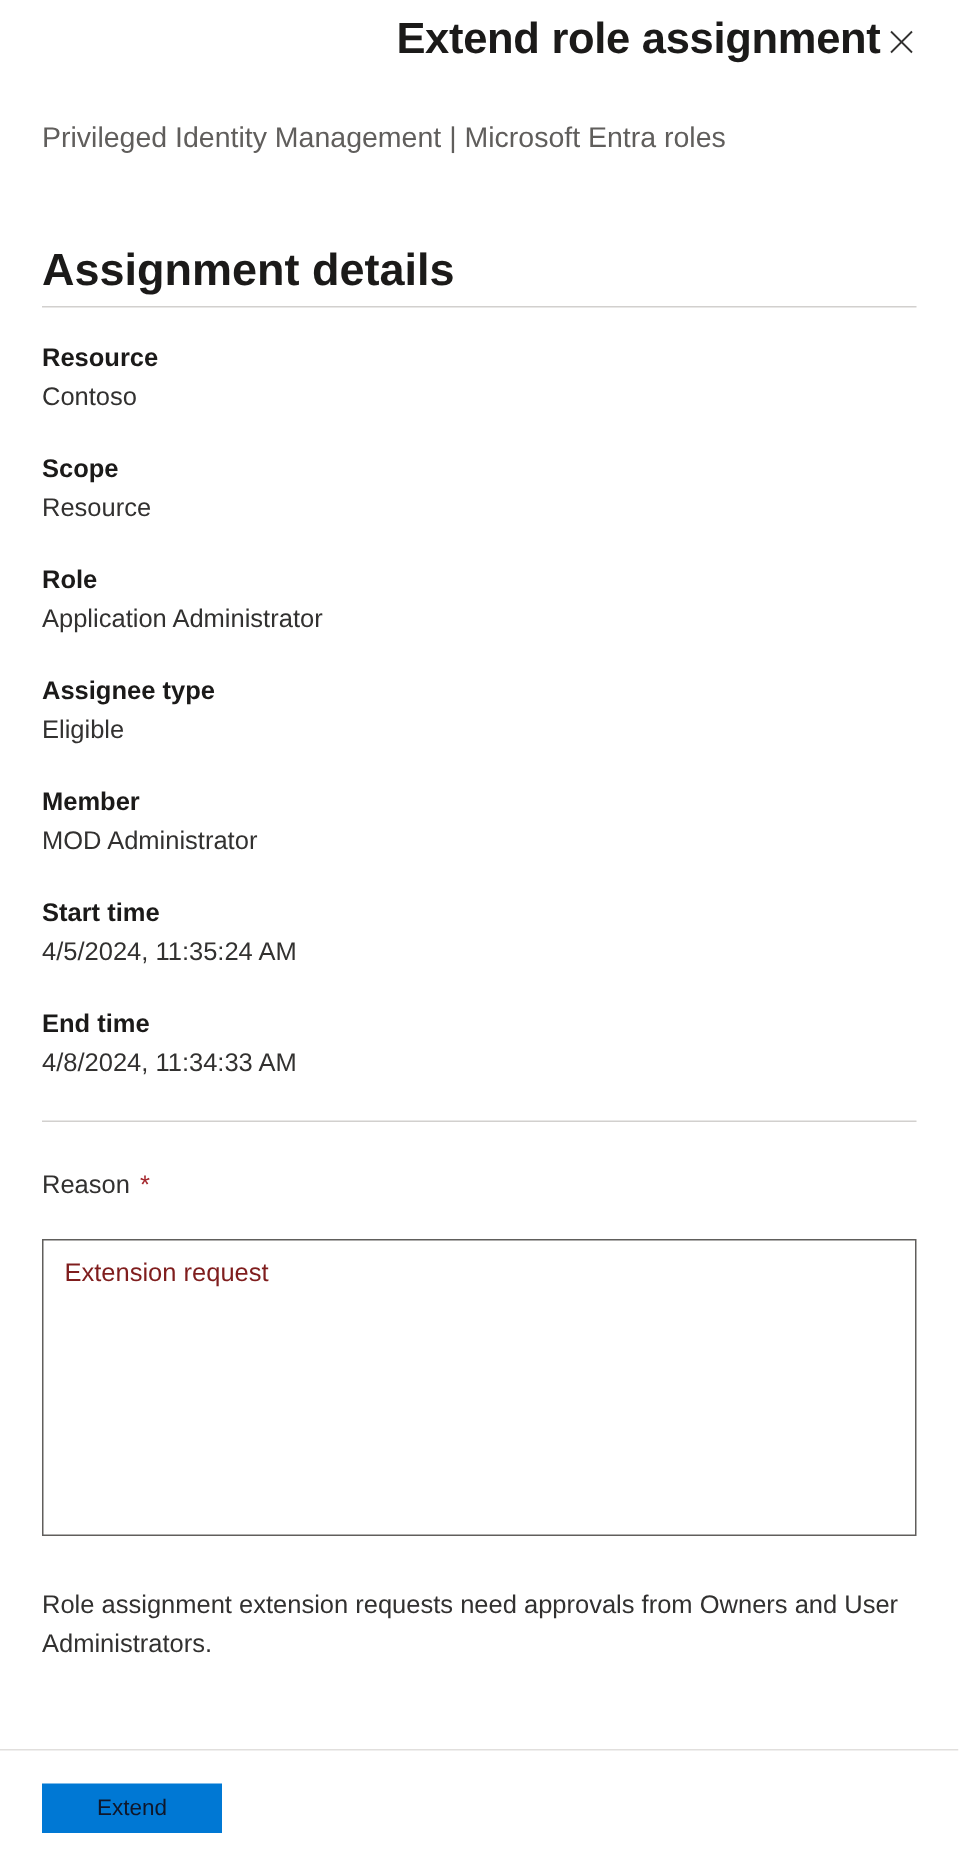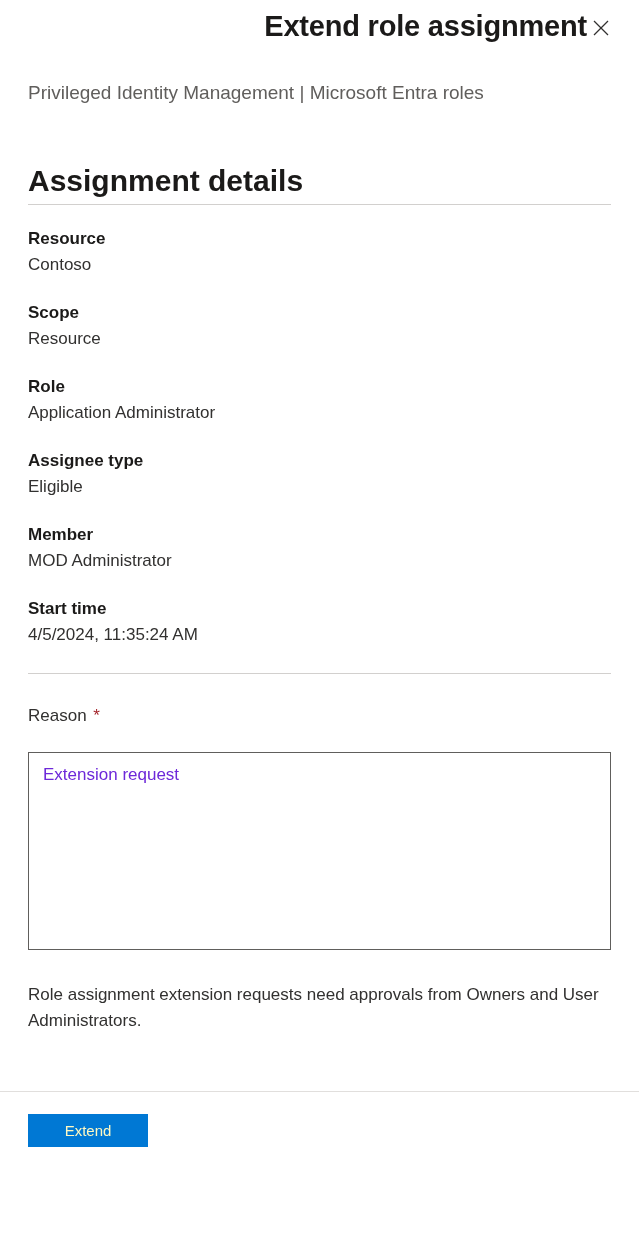--- a/index.html
+++ b/index.html
@@ -87,41 +87,41 @@
       margin-left: 2px;
     }
     .reason-textarea {
       width: 100%;
       height: 198px;
       border: 1px solid #605e5c;
       font-family: inherit;
       font-size: 17px;
       padding: 12px 14px;
       resize: none;
-      color: #6d28d9;
+      color: #7f1d1d;
     }
     .info-text {
       font-size: 17px;
       color: #323130;
       margin-top: 28px;
       line-height: 1.5;
     }
     .footer-divider {
       border: none;
       border-top: 1px solid #e1dfdd;
       margin-top: 58px;
       margin-left: -28px;
       margin-right: -28px;
     }
     .footer {
       padding: 22px 0 24px 0;
     }
     .extend-btn {
       background: #0078d4;
-      color: #fef9c3;
+      color: #0f172a;
       border: none;
       font-size: 15px;
       font-weight: 400;
       padding: 8px 22px;
       cursor: pointer;
       font-family: inherit;
       min-width: 120px;
     }
   </style>
 </head>
@@ -166,20 +166,24 @@
   <div class="field">
     <div class="field-label">Member</div>
     <div class="field-value">MOD Administrator</div>
   </div>
 
   <div class="field">
     <div class="field-label">Start time</div>
     <div class="field-value">4/5/2024, 11:35:24 AM</div>
   </div>
 
+  <div class="field">
+    <div class="field-label">End time</div>
+    <div class="field-value">4/8/2024, 11:34:33 AM</div>
+  </div>
 
   <hr class="divider">
 
   <div class="reason-label">
     <span>Reason</span>
     <span class="required-star">*</span>
   </div>
   <textarea class="reason-textarea" style="">Extension request</textarea>
 
   <div class="info-text">Role assignment extension requests need approvals from Owners and User Administrators.</div>

